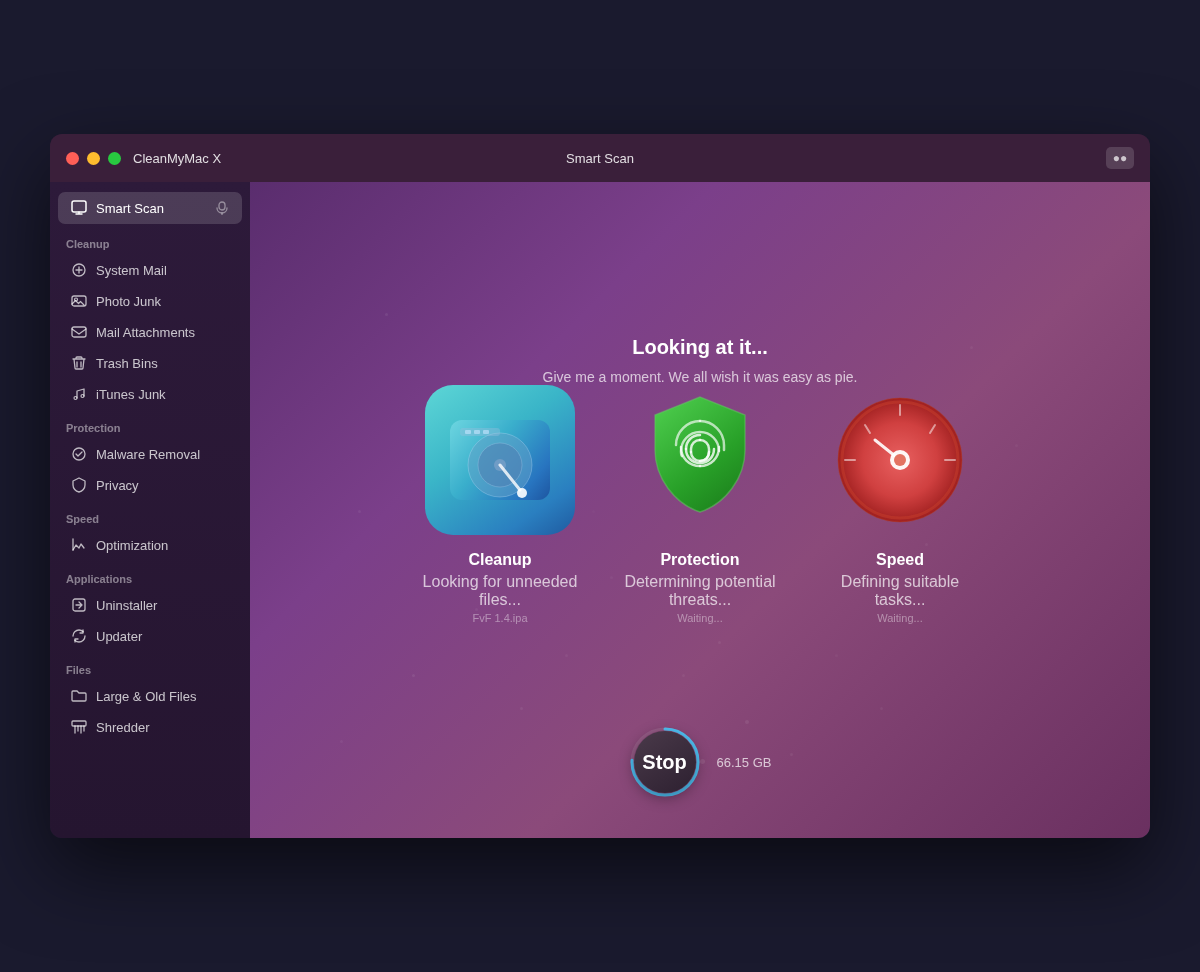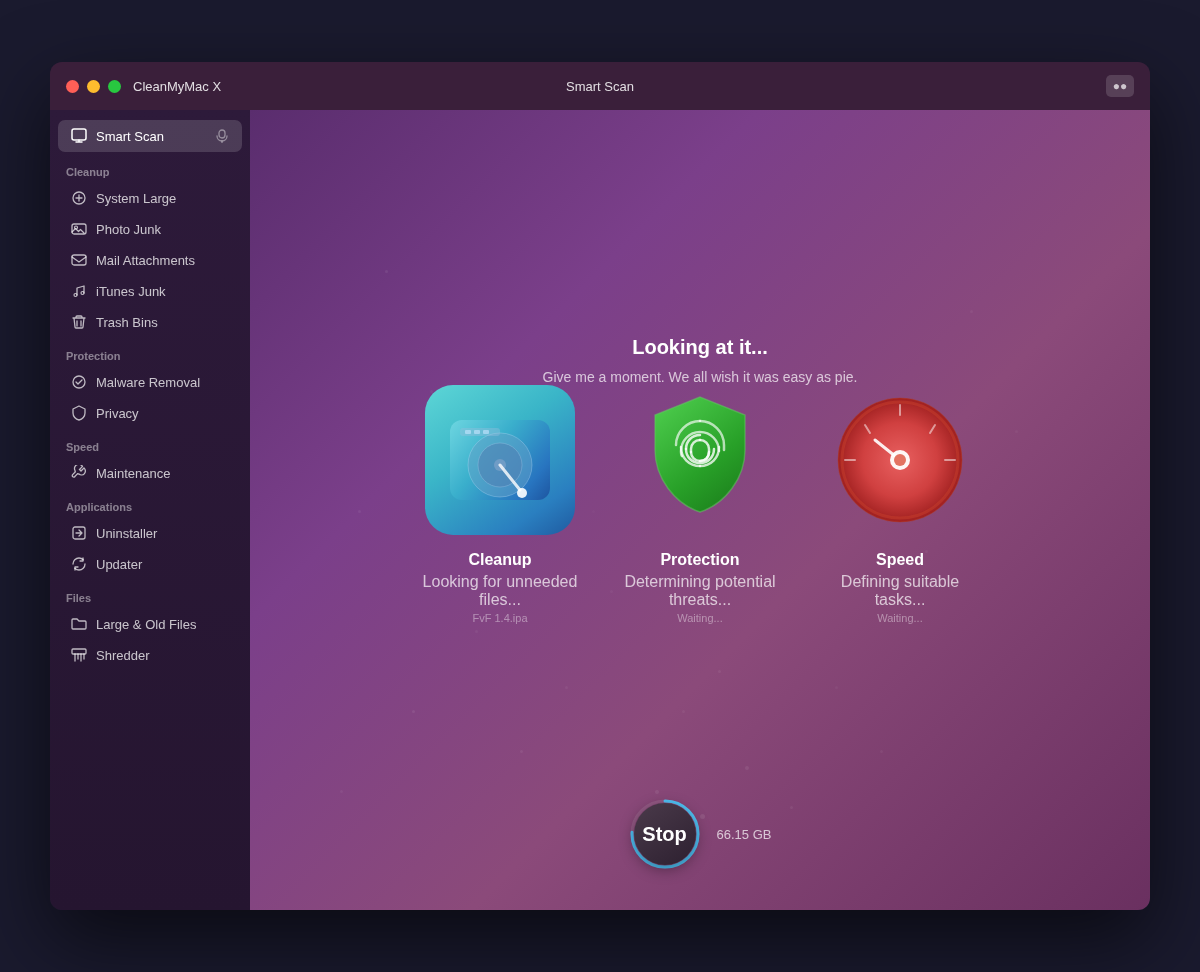--- a/index.html
+++ b/index.html
@@ -9,21 +9,21 @@
       height: 972px;
       background: #1a1a2e;
       display: flex;
       align-items: center;
       justify-content: center;
       font-family: -apple-system, BlinkMacSystemFont, 'Helvetica Neue', sans-serif;
     }
 
     .window {
       width: 1100px;
-      height: 848px;
+      height: 704px;
       border-radius: 12px;
       overflow: hidden;
       display: flex;
       flex-direction: column;
       box-shadow: 0 30px 80px rgba(0,0,0,0.6);
     }
 
     
     .titlebar {
       height: 48px;
@@ -345,21 +345,21 @@
       </div>
 
       <div class="sidebar-section-label">Cleanup</div>
       <div class="sidebar-item">
         <div class="sidebar-icon">
           <svg width="16" height="16" viewBox="0 0 16 16" fill="none">
             <circle cx="8" cy="8" r="6" stroke="rgba(255,255,255,0.7)" stroke-width="1.3" fill="none"></circle>
             <path d="M5 8h6M8 5v6" stroke="rgba(255,255,255,0.7)" stroke-width="1.3" stroke-linecap="round"></path>
           </svg>
         </div>
-        <span>System Large</span>
+        <span>System Mail</span>
       </div>
       <div class="sidebar-item">
         <div class="sidebar-icon">
           <svg width="16" height="16" viewBox="0 0 16 16" fill="none">
             <rect x="1" y="3" width="14" height="10" rx="2" stroke="rgba(255,255,255,0.7)" stroke-width="1.3" fill="none"></rect>
             <circle cx="5" cy="6.5" r="1.5" stroke="rgba(255,255,255,0.7)" stroke-width="1.2" fill="none"></circle>
             <path d="M1 11l3.5-3.5 3 3 2-2 3.5 3.5" stroke="rgba(255,255,255,0.7)" stroke-width="1.2" stroke-linecap="round" stroke-linejoin="round"></path>
           </svg>
         </div>
         <span>Photo Junk</span>
@@ -369,35 +369,35 @@
           <svg width="16" height="16" viewBox="0 0 16 16" fill="none">
             <rect x="1" y="3" width="14" height="10" rx="2" stroke="rgba(255,255,255,0.7)" stroke-width="1.3" fill="none"></rect>
             <path d="M1 5l7 5 7-5" stroke="rgba(255,255,255,0.7)" stroke-width="1.3" stroke-linecap="round"></path>
           </svg>
         </div>
         <span>Mail Attachments</span>
       </div>
       <div class="sidebar-item">
         <div class="sidebar-icon">
           <svg width="16" height="16" viewBox="0 0 16 16" fill="none">
+            <path d="M2 4h12M5 4V3a1 1 0 011-1h4a1 1 0 011 1v1M6 7v5M10 7v5M3 4l1 9a1 1 0 001 1h6a1 1 0 001-1l1-9" stroke="rgba(255,255,255,0.7)" stroke-width="1.3" stroke-linecap="round" stroke-linejoin="round"></path>
+          </svg>
+        </div>
+        <span>Trash Bins</span>
+      </div>
+      <div class="sidebar-item">
+        <div class="sidebar-icon">
+          <svg width="16" height="16" viewBox="0 0 16 16" fill="none">
             <path d="M6 12V5l7-2v7" stroke="rgba(255,255,255,0.7)" stroke-width="1.3" stroke-linecap="round" stroke-linejoin="round"></path>
             <circle cx="4.5" cy="12" r="1.5" stroke="rgba(255,255,255,0.7)" stroke-width="1.2" fill="none"></circle>
             <circle cx="11.5" cy="10" r="1.5" stroke="rgba(255,255,255,0.7)" stroke-width="1.2" fill="none"></circle>
           </svg>
         </div>
         <span>iTunes Junk</span>
       </div>
-      <div class="sidebar-item">
-        <div class="sidebar-icon">
-          <svg width="16" height="16" viewBox="0 0 16 16" fill="none">
-            <path d="M2 4h12M5 4V3a1 1 0 011-1h4a1 1 0 011 1v1M6 7v5M10 7v5M3 4l1 9a1 1 0 001 1h6a1 1 0 001-1l1-9" stroke="rgba(255,255,255,0.7)" stroke-width="1.3" stroke-linecap="round" stroke-linejoin="round"></path>
-          </svg>
-        </div>
-        <span>Trash Bins</span>
-      </div>
 
       <div class="sidebar-section-label">Protection</div>
       <div class="sidebar-item">
         <div class="sidebar-icon">
           <svg width="16" height="16" viewBox="0 0 16 16" fill="none">
             <circle cx="8" cy="8" r="6" stroke="rgba(255,255,255,0.7)" stroke-width="1.3" fill="none"></circle>
             <path d="M5 8l2 2 4-4" stroke="rgba(255,255,255,0.7)" stroke-width="1.3" stroke-linecap="round" stroke-linejoin="round"></path>
           </svg>
         </div>
         <span>Malware Removal</span>
@@ -408,24 +408,25 @@
             <path d="M8 1L2 4v4c0 3.3 2.5 6.4 6 7 3.5-.6 6-3.7 6-7V4L8 1z" stroke="rgba(255,255,255,0.7)" stroke-width="1.3" stroke-linejoin="round" fill="none"></path>
           </svg>
         </div>
         <span>Privacy</span>
       </div>
 
       <div class="sidebar-section-label">Speed</div>
       <div class="sidebar-item">
         <div class="sidebar-icon">
           <svg width="16" height="16" viewBox="0 0 16 16" fill="none">
-            <path d="M13 3l-3 3-1.5-1.5 3-3A3.5 3.5 0 004 5.5c0 .5.1 1 .3 1.4L2 9.3A1.5 1.5 0 104.2 11l2.3-2.3c.4.2.9.3 1.4.3A3.5 3.5 0 0013 3z" stroke="rgba(255,255,255,0.7)" stroke-width="1.3" fill="none"></path>
-          </svg>
-        </div>
-        <span>Maintenance</span>
+            <path d="M2 13l3-5 3 3 2-4 3 4" stroke="rgba(255,255,255,0.7)" stroke-width="1.3" stroke-linecap="round" stroke-linejoin="round"></path>
+            <line x1="2" y1="2" x2="2" y2="13" stroke="rgba(255,255,255,0.7)" stroke-width="1.3" stroke-linecap="round"></line>
+          </svg>
+        </div>
+        <span>Optimization</span>
       </div>
 
       <div class="sidebar-section-label">Applications</div>
       <div class="sidebar-item">
         <div class="sidebar-icon">
           <svg width="16" height="16" viewBox="0 0 16 16" fill="none">
             <rect x="2" y="2" width="12" height="12" rx="2" stroke="rgba(255,255,255,0.7)" stroke-width="1.3" fill="none"></rect>
             <path d="M5 8h6M8 5l3 3-3 3" stroke="rgba(255,255,255,0.7)" stroke-width="1.3" stroke-linecap="round" stroke-linejoin="round"></path>
           </svg>
         </div>

